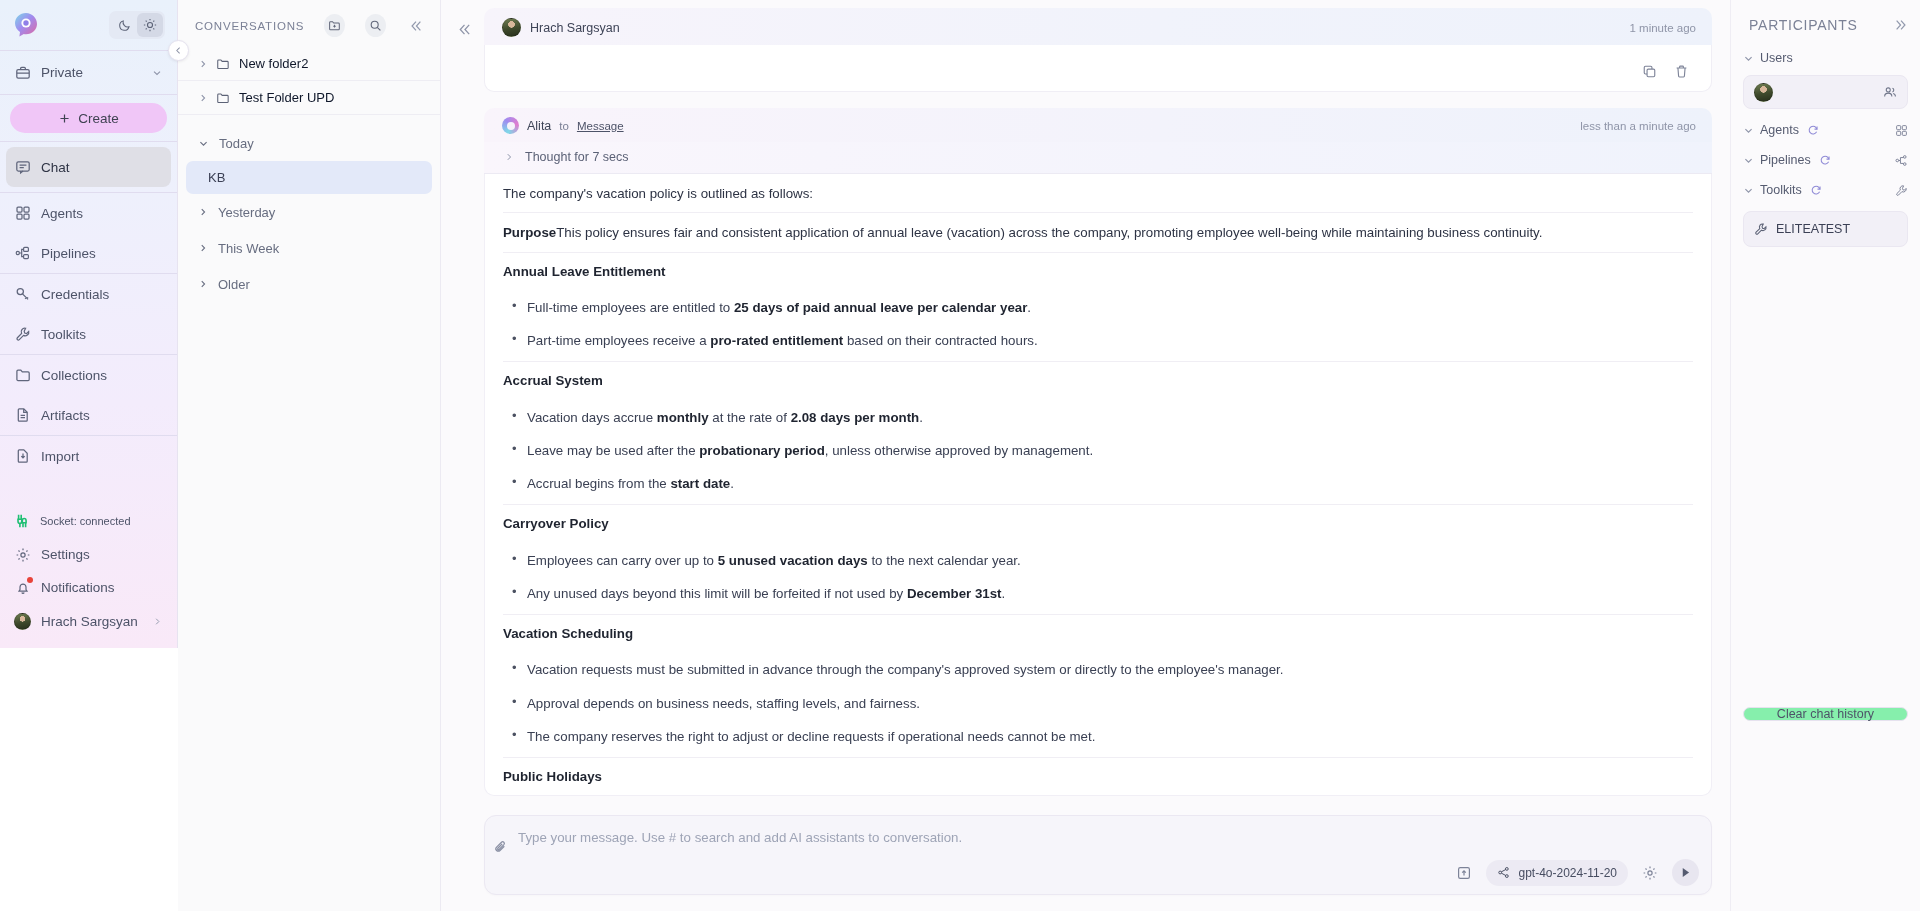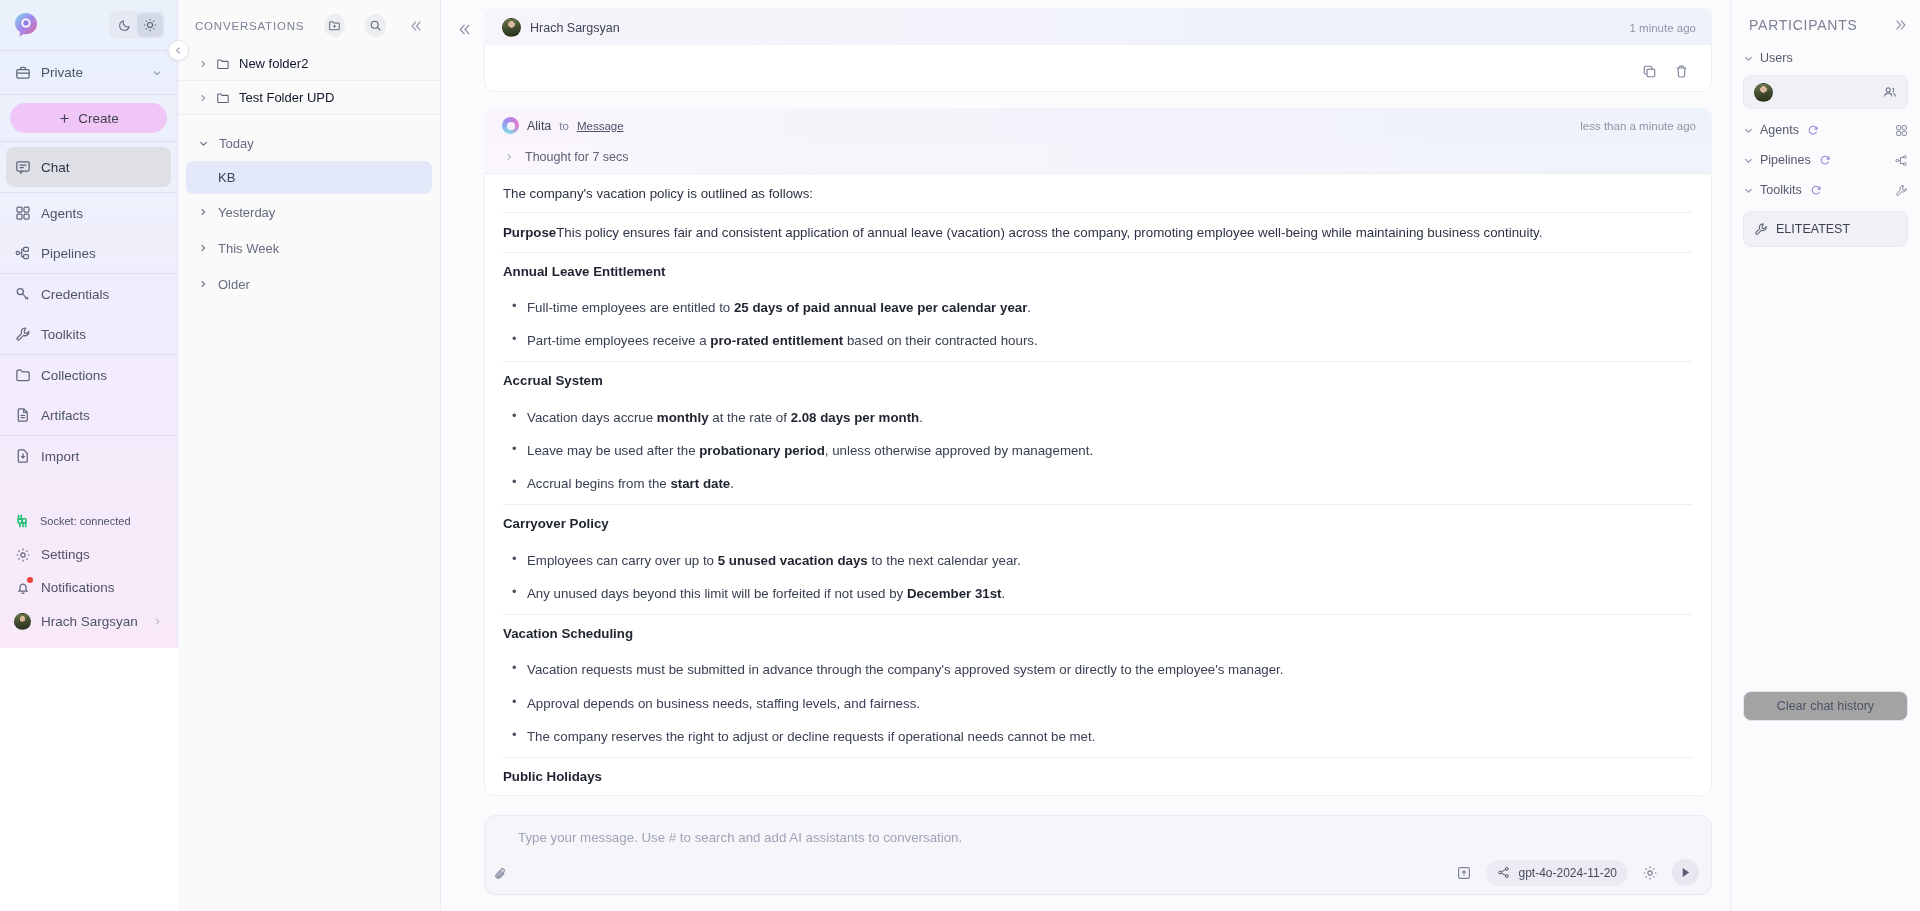--- a/index.html
+++ b/index.html
@@ -113,21 +113,21 @@
     padding-left: 20px; font-size:13px; color:#0f172a; cursor:pointer;
     border-bottom: 1px solid #eeedf3;
   }
   .folder-row .tri { color:#8d93a8; font-size: 10px; width:9px; }
   .group-row {
     display:flex; align-items:center; gap:10px; height: 36px;
     padding-left: 20px; font-size:13px; color:#676d80; cursor:pointer;
   }
   .conv-item {
     margin: 0 8px; height: 33px; border-radius: 7px;
-    display:flex; align-items:center; padding-left: 32px;
+    display:flex; align-items:center; padding-left: 22px;
     font-size: 13px; color:#3b4055; cursor:pointer;
   }
   .conv-item.active { background:#e3e9f9; }
 
   
   #main { flex: 1; height: 911px; background:#fbfafc; position: relative; display:flex; flex-direction:column;}
   .main-collapse {
     position:absolute; left: 12px; top: 18px;
     width:22px;height:22px; display:flex;align-items:center;justify-content:center;
     color:#8e94a8; font-size: 15px; cursor:pointer;
@@ -197,21 +197,21 @@
   .composer {
     background:#f6f5fa; border:1px solid #ebe8f2; border-radius: 12px;
     height: 80px; position:relative;
     box-shadow: 0 1px 2px rgba(0,0,0,.02);
   }
   .composer .ph {
     position:absolute; top:14px; left:33px; font-size:13.3px; color:#9ea4b6;
   }
   .composer-bottom {
     position:absolute; bottom:8px; left:4px; right:12px;
-    display:flex; align-items:flex-end;
+    display:flex; align-items:flex-start;flex-direction:column;
   }
   .clip-btn { width:24px;height:24px;display:flex;align-items:center;justify-content:center;color:#8a90a4;cursor:pointer;}
   .comp-right { margin-left:auto; display:flex; align-items:center; gap:10px;}
   .icon-btn { width:24px;height:24px;display:flex;align-items:center;justify-content:center;color:#7d8398;cursor:pointer;}
   .model-pill {
     display:flex; align-items:center; gap:8px;
     background:#eceaf3; border-radius: 14px; height:26px; padding:0 11px;
     font-size:12px; color:#474d61; cursor:pointer;
   }
   .send-btn {
@@ -237,22 +237,22 @@
   .sect-row .end { margin-left:auto; color:#7d8398; display:flex; align-items:center; gap:6px;}
   .sm-ico { width:14px;height:14px;display:flex;align-items:center;justify-content:center;cursor:pointer;}
   .card {
     background:#f2f0f7; border:1px solid #eae7f1; border-radius:8px;
     height: 34px; display:flex; align-items:center; padding: 0 10px; gap:8px;
     margin: 2px 0 6px 0; font-size:12.5px; color:#3b4055; cursor:pointer;
   }
   .card .end { margin-left:auto; color:#6e7488; }
   .clear-btn {
     position:absolute; left: 12px; bottom: 190px; right: 12px;
-    height: 30px; border:1px solid #e6e2ef; border-radius: 8px;
-    background:#a3a3a3; display:flex;align-items:center;justify-content:center;
+    height: 14px; border:1px solid #e6e2ef; border-radius: 8px;
+    background:#86efac; display:flex;align-items:center;justify-content:center;
     font-size:12.5px; color:#4d5368; cursor:pointer;
   }
   svg { display:block; }
 </style>
 </head>
 <body>
 
 <div id="leftnav">
   <div class="nav-top">
     <div class="logo">

